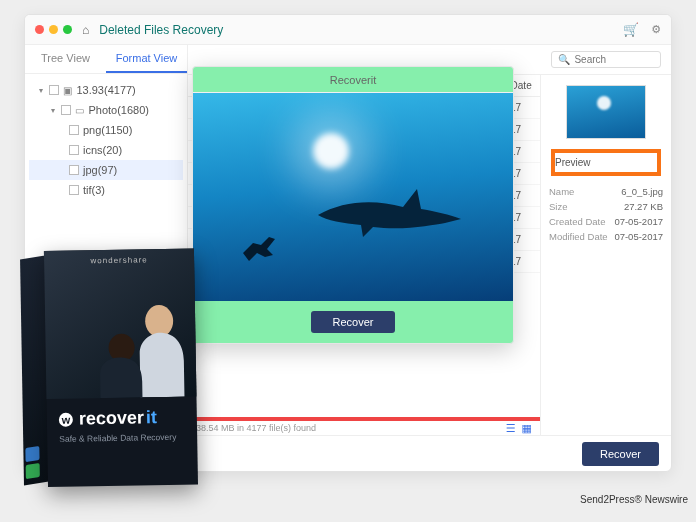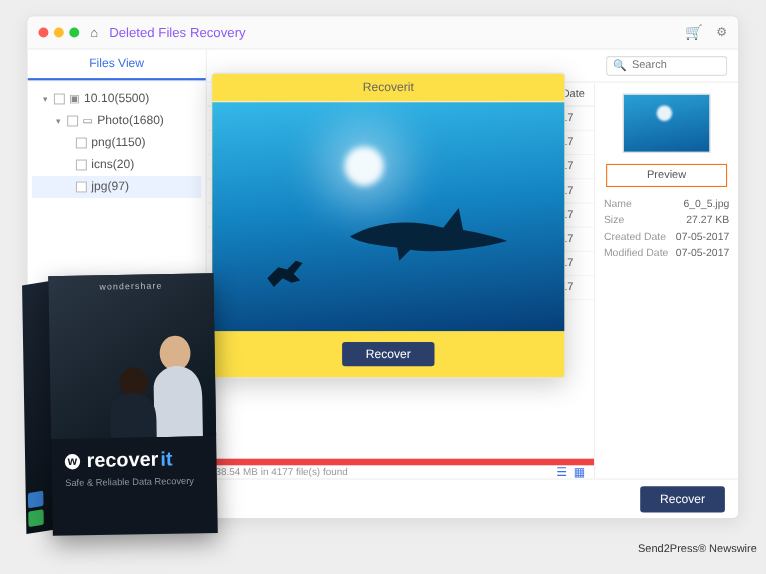--- a/index.html
+++ b/index.html
@@ -7,21 +7,21 @@
   .stage { position: relative; width: 696px; height: 522px; background: #eee; }
   .attribution { position: absolute; right: 8px; bottom: 17px; font-size: 10px; color: #333; }
 
   
   .window { position: absolute; left: 24px; top: 14px; width: 648px; height: 458px; background: #fff; border: 1px solid #e2e2e2; border-radius: 6px; box-shadow: 0 4px 16px rgba(0,0,0,0.08); overflow: hidden; }
   .titlebar { height: 30px; display: flex; align-items: center; padding: 0 10px; border-bottom: 1px solid #eee; background: #fafafa; }
   .traffic { display: flex; gap: 5px; }
   .dot { width: 9px; height: 9px; border-radius: 50%; }
   .dot.red { background: #ff5f57; } .dot.yellow { background: #febc2e; } .dot.green { background: #28c840; }
   .home-icon { margin-left: 10px; color: #666; font-size: 12px; }
-  .title { margin-left: 10px; font-size: 12px; color: #8b5cf6; }
+  .title { margin-left: 10px; font-size: 12px; color: #0f766e; }
   .title-right { margin-left: auto; display: flex; gap: 12px; align-items: center; color: #888; }
   .cart { color: #e66; font-size: 13px; }
 
   .body { display: flex; height: calc(100% - 30px); }
   .sidebar { width: 168px; border-right: 1px solid #eee; display: flex; flex-direction: column; }
   .viewtabs { display: flex; border-bottom: 1px solid #eee; }
   .vtab { flex: 1; text-align: center; padding: 7px 0; font-size: 11px; color: #888; cursor: pointer; }
   .vtab.active { color: #3a6fe6; border-bottom: 2px solid #3a6fe6; }
   .tree { padding: 6px 4px; overflow: hidden; }
   .trow { display: flex; align-items: center; height: 20px; padding-left: 8px; gap: 4px; color: #555; white-space: nowrap; }
@@ -37,36 +37,36 @@
   .search input { border: none; outline: none; font-size: 10px; width: 80px; color: #555; background: transparent; }
 
   .cols { display: flex; flex: 1; min-height: 0; }
   .listpane { flex: 1; border-right: 1px solid #eee; display: flex; flex-direction: column; }
   .thead { display: flex; height: 22px; align-items: center; border-bottom: 1px solid #eee; font-size: 10px; color: #555; }
   .th, .td { padding: 0 4px; overflow: hidden; text-overflow: ellipsis; white-space: nowrap; }
   .c-chk { width: 22px; display: flex; align-items: center; justify-content: center; }
   .c-name { width: 78px; } .c-size { width: 58px; } .c-fmt { width: 46px; } .c-cd { width: 74px; } .c-md { width: 74px; }
   .tbody { flex: 1; overflow: hidden; }
   .row { display: flex; height: 22px; align-items: center; border-bottom: 1px solid #f5f5f5; font-size: 10px; color: #555; }
-  .status { height: 18px; font-size: 9px; color: #999; padding: 2px 8px; border-top: 6px solid #ef4444; display:flex; align-items:center; justify-content:space-between;}
+  .status { height: 18px; font-size: 9px; color: #999; padding: 2px 8px; border-top: 4px solid #ef4444; display:flex; align-items:center; justify-content:space-between;}
   .status .icons { display:flex; gap:6px; color:#3a6fe6; font-size:11px;}
 
   .previewpane { width: 130px; display: flex; flex-direction: column; align-items: stretch; }
   .thumb { margin: 10px auto 6px; width: 80px; height: 54px; background: linear-gradient(170deg, #2aa0d6 0%, #0a5d9b 100%); border: 1px solid #ddd; position: relative; }
   .thumb .sun { position:absolute; left:30px; top:10px; width:14px; height:14px; background:rgba(255,255,255,0.9); border-radius:50%; filter: blur(1px); }
-  .previewbtn { margin: 4px 10px 8px; border: 1px solid #f97316; text-align: center; padding: 4px 0; font-size: 10px; color: #555; background:#fff; }
+  .previewbtn { margin: 4px 10px 8px; border: 4px solid #f97316; text-align: left; padding: 4px 0; font-size: 10px; color: #555; background:#fff; }
   .meta { padding: 0 8px; font-size: 9.5px; color: #666; }
   .meta .mrow { display:flex; justify-content: space-between; padding: 2px 0; }
   .meta .mlab { color:#999; }
 
   .footer { height: 36px; border-top: 1px solid #eee; display:flex; align-items:center; justify-content:flex-end; padding:0 12px; }
   .recoverbtn { background:#2c3e6a; color:#fff; padding:6px 18px; border-radius:3px; font-size:11px; }
 
   
-  .modal { position:absolute; left:192px; top:66px; width:322px; background:#fde047; border:1px solid #e5e5e5; box-shadow:0 6px 24px rgba(0,0,0,0.2); border-radius:4px; z-index:10; }
+  .modal { position:absolute; left:192px; top:66px; width:322px; background:#86efac; border:1px solid #e5e5e5; box-shadow:0 6px 24px rgba(0,0,0,0.2); border-radius:4px; z-index:10; }
   .m-title { height:26px; display:flex; align-items:center; justify-content:center; font-size:11px; color:#666; border-bottom:1px solid #f1f1f1; position:relative;}
   .m-img { width:100%; height:208px; background: linear-gradient(175deg, #35b8e8 0%, #1485c4 45%, #063e78 100%); position:relative; overflow:hidden;}
   .m-img .sun { position:absolute; left:120px; top:40px; width:36px; height:36px; background:rgba(255,255,255,0.95); border-radius:50%; filter: blur(3px); box-shadow: 0 0 40px 20px rgba(255,255,255,0.4); }
   .m-img .shark { position:absolute; left:120px; top:86px; width:150px; height:60px; }
   .m-img .diver { position:absolute; left:46px; top:130px; width:46px; height:40px; color:#031a30; }
   .m-foot { padding:10px; display:flex; justify-content:center; }
   .m-foot .recoverbtn { padding:5px 22px; }
 
   
   .box { position:absolute; left:22px; top:250px; width:174px; height:240px; transform: rotate(-1deg); z-index:20; }
@@ -98,46 +98,51 @@
       <span class="title">Deleted Files Recovery</span>
       <div class="title-right">
         <span class="cart">🛒</span>
         <span>⚙</span>
       </div>
     </div>
 
     <div class="body">
       <div class="sidebar">
         <div class="viewtabs">
-          <div class="vtab active">Files View</div>
+          <div class="vtab">Tree View</div>
+          <div class="vtab active">Format View</div>
         </div>
         <div class="tree">
           <div class="trow">
             <span class="caret">▾</span>
             <span class="chk"></span>
             <span class="i">▣</span>
-            <span>10.10(5500)</span>
+            <span>13.93(4177)</span>
           </div>
           <div class="trow indent1">
             <span class="caret">▾</span>
             <span class="chk"></span>
             <span class="i">▭</span>
             <span>Photo(1680)</span>
           </div>
           <div class="trow indent2">
             <span class="chk"></span>
             <span>png(1150)</span>
           </div>
           <div class="trow indent2">
             <span class="chk"></span>
             <span>icns(20)</span>
           </div>
           <div class="trow indent2 selected">
             <span class="chk"></span>
             <span>jpg(97)</span>
+          </div>
+          <div class="trow indent2">
+            <span class="chk"></span>
+            <span>tif(3)</span>
           </div>
         </div>
       </div>
 
       <div class="main">
         <div class="toolbar">
           <div class="search">
             <span>🔍</span>
             <input placeholder="Search" style="">
           </div>

